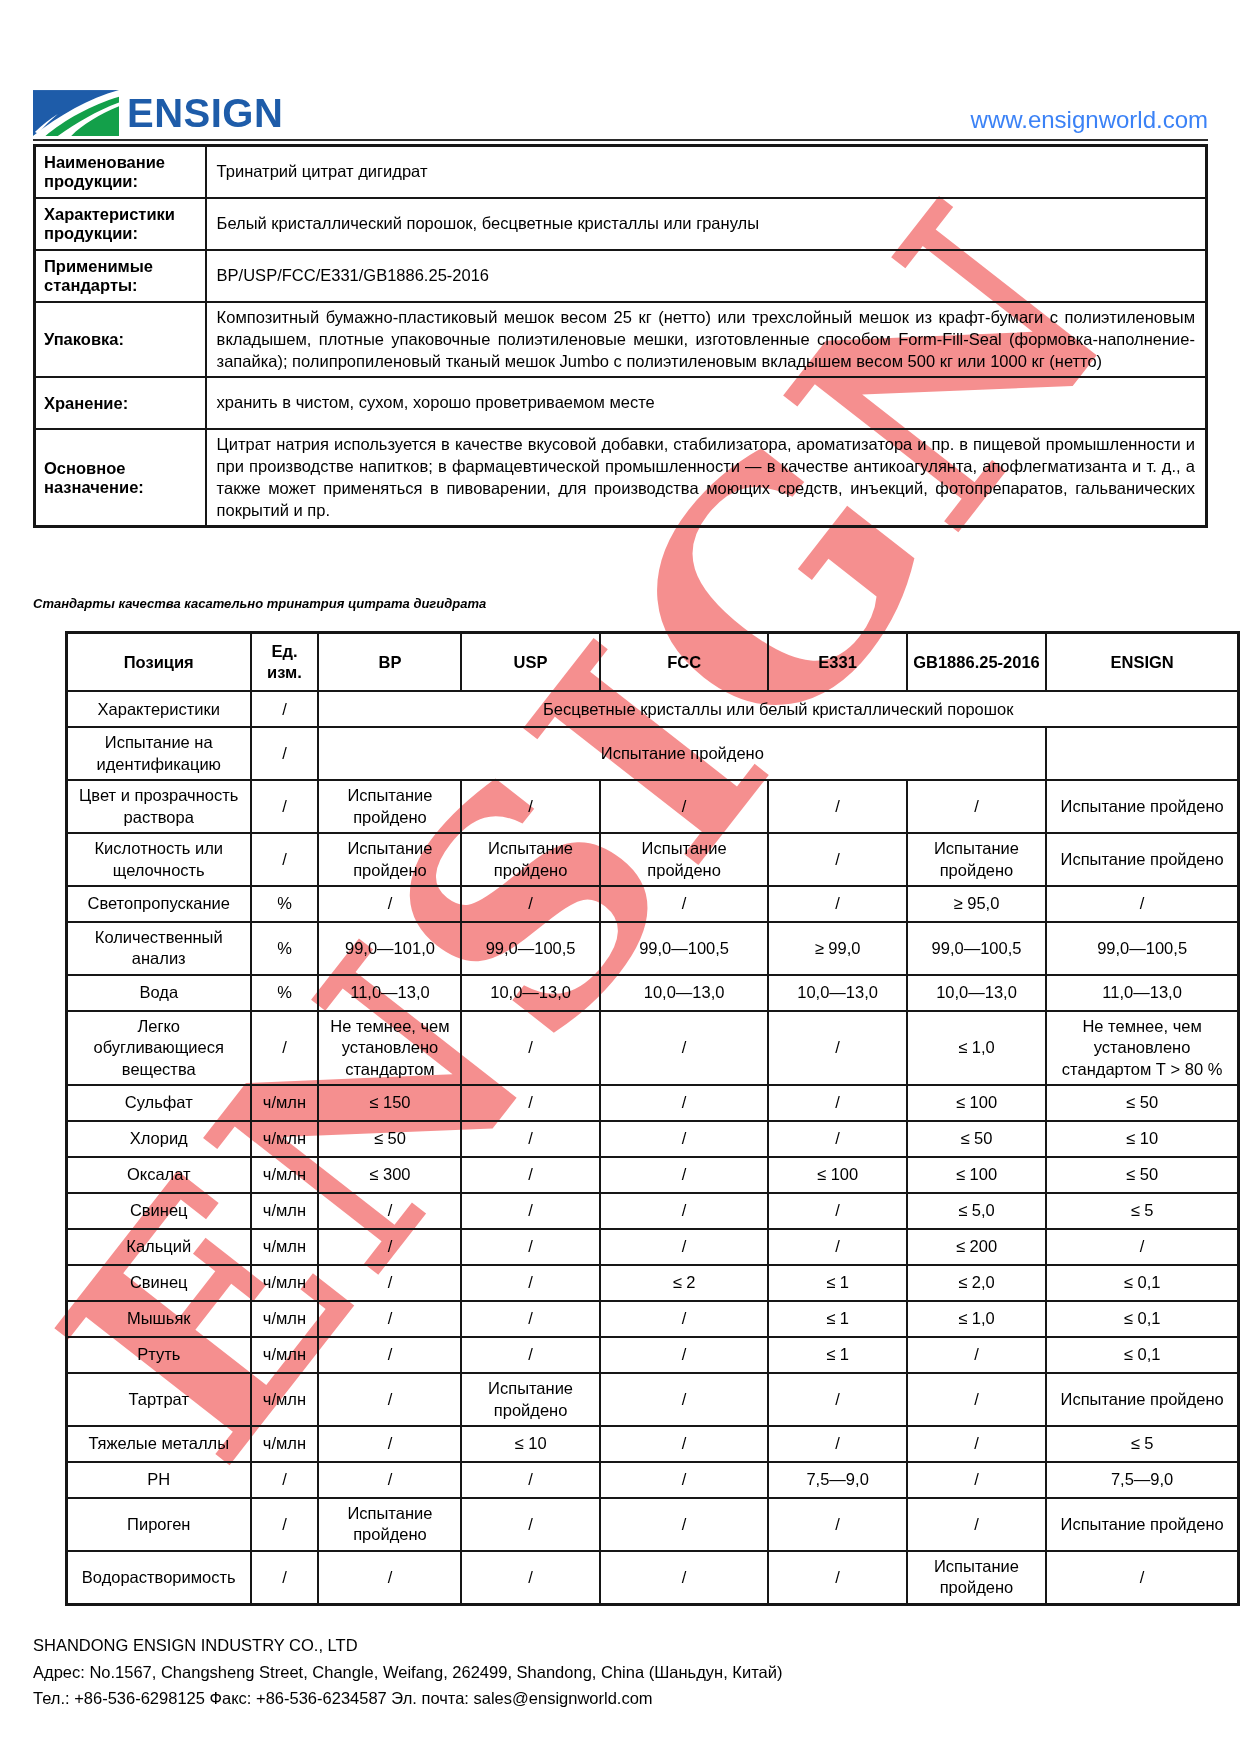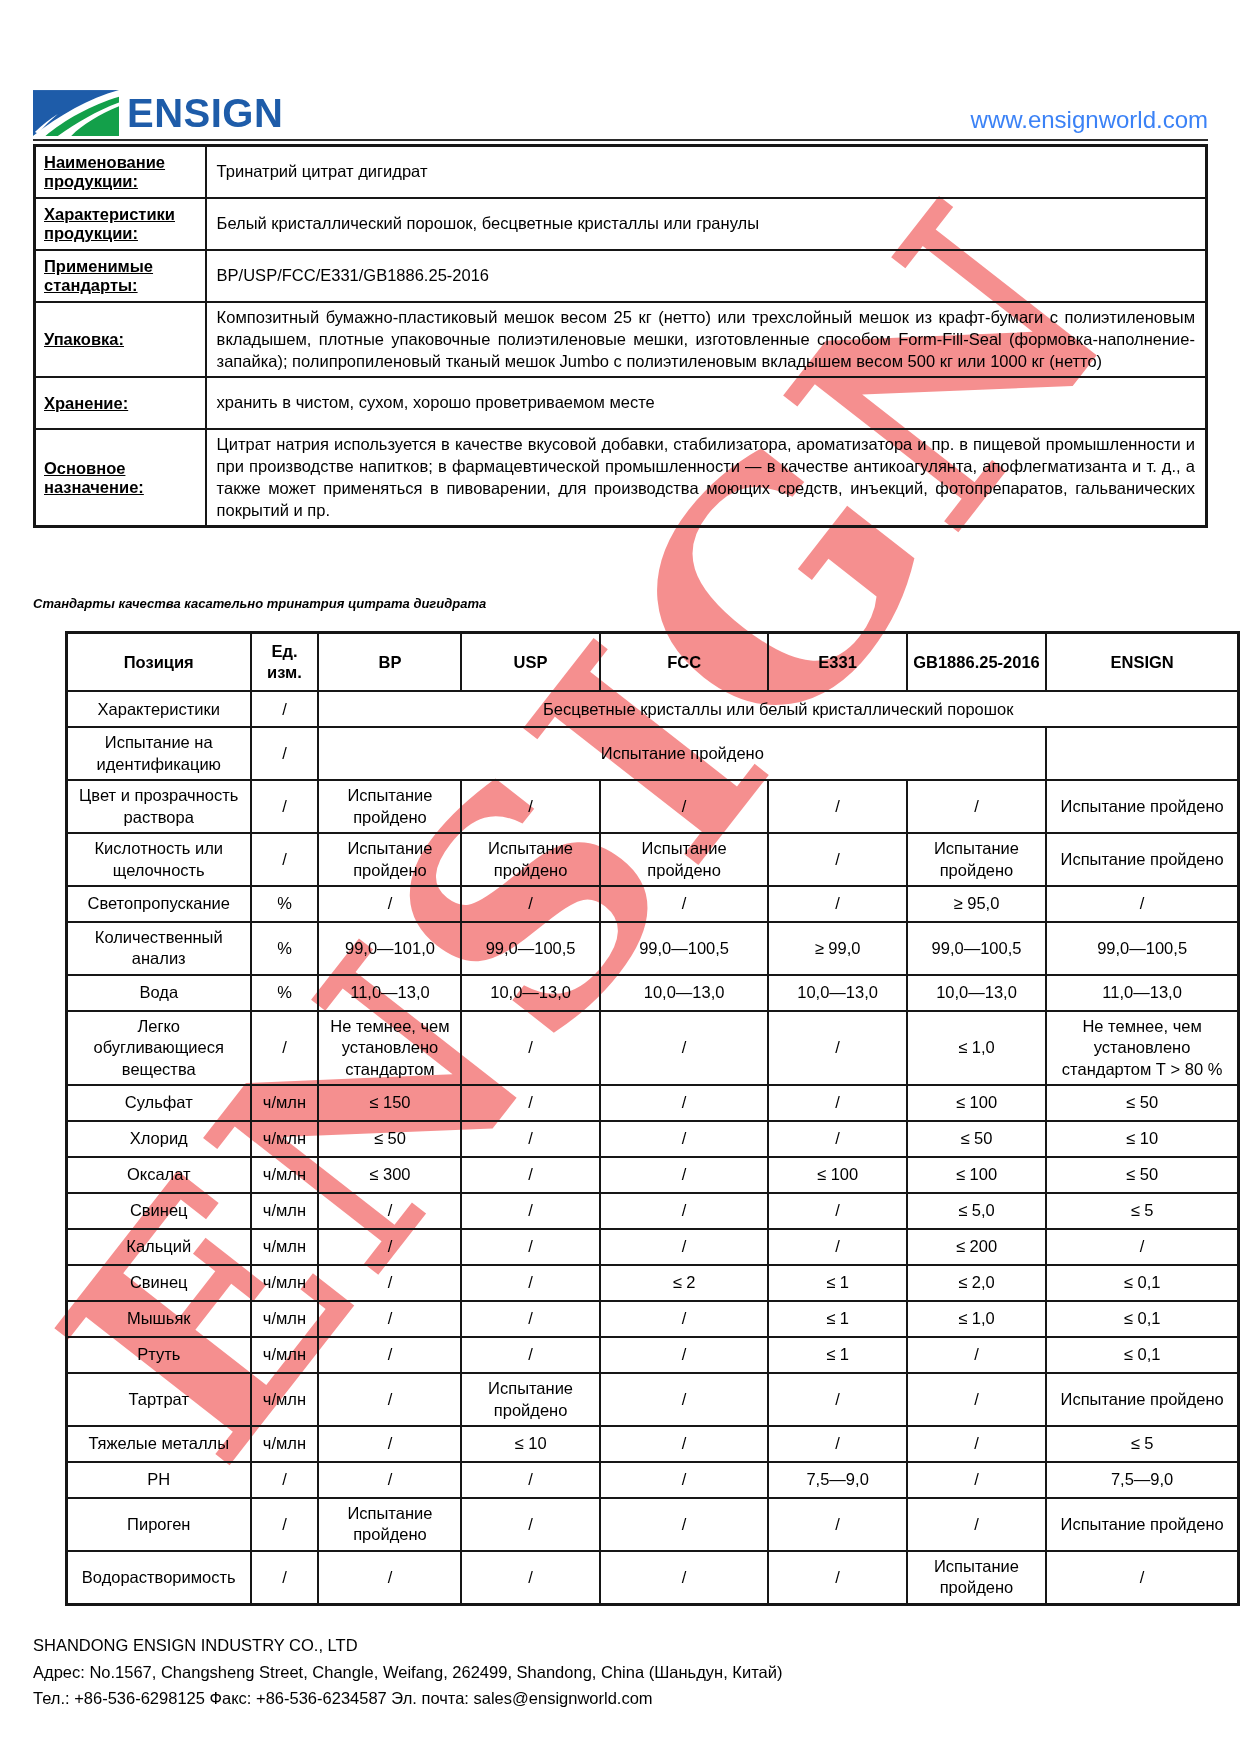--- a/index.html
+++ b/index.html
@@ -30,21 +30,21 @@
   .content{position:absolute;left:33px;top:90px;width:1175px;z-index:1;}
   
   .hdr{display:flex;justify-content:space-between;align-items:flex-end;border-bottom:2px solid #2b2b2b;padding-bottom:3px;}
   .logo{display:flex;align-items:center;gap:8px;}
   .logo-text{font-size:40px;font-weight:bold;color:var(--brand-blue,#1e5ca9);line-height:.9;letter-spacing:0.5px;}
   .website{font-size:24px;color:#3b82f6;padding-bottom:2px;}
   
   table{border-collapse:collapse;width:100%;}
   .it{border:3px solid #161616;margin-top:3px;}
   .it td{border:2px solid #161616;font-size:16.5px;vertical-align:middle;}
-  .it td.info-label{font-weight:bold;width:14.6%;padding:4px 8px;height:42px;text-decoration:underline;}
+  .it td.info-label{font-weight:bold;width:14.6%;padding:4px 8px;height:42px;}
   .it td.info-value{padding:4px 10px;line-height:1.32;}
   .it td.justify{text-align:justify;}
   
   .section-title{text-align:left;font-weight:bold;font-size:13px;margin:68px 0 20px 0;font-style:italic;}
   
   .qt{border:3px solid #161616;table-layout:fixed;margin-left:32px;}
   .qt th,.qt td{border:2px solid #161616;text-align:center;vertical-align:middle;font-size:16.5px;padding:4px 4px;line-height:1.3;}
   .qt th{font-weight:bold;height:48px;}
   .qt td{height:26px;}
   

